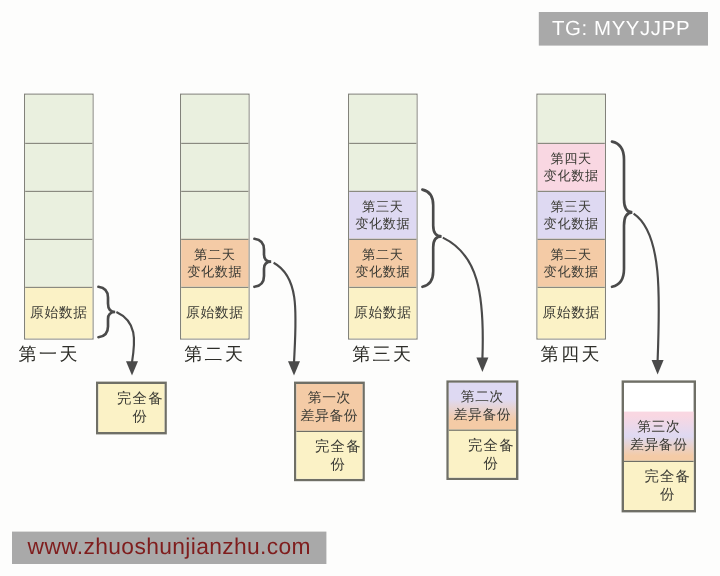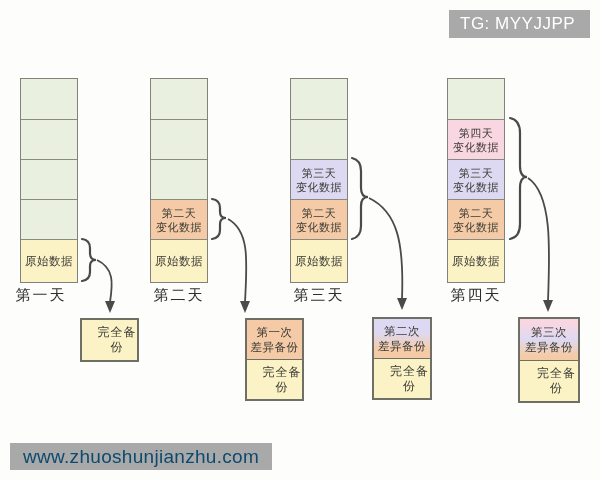--- a/index.html
+++ b/index.html
@@ -48,21 +48,21 @@
   .bbox:first-child { border-top:none; }
   .bbox.single { font-size:12px; letter-spacing:1px;padding-left:15px; }
   
   .tg-badge {
     position:absolute; left:449px; top:10px; width:141px; height:28px;
     box-sizing:border-box; background:#a9a9a9; color:#ffffff;
     font-size:17px; line-height:28px; padding-left:11px; letter-spacing:0.5px;
   }
   .site-bar {
     position:absolute; left:10px; top:443px; width:262px; height:27px;
-    box-sizing:border-box; background:#a9a9a9; color:#0c4a6e;
+    box-sizing:border-box; background:#a9a9a9; color:#7f1d1d;
     font-size:19px; line-height:27px; padding-left:13px; letter-spacing:0.3px;
   }
   .overlay { position:absolute; left:0; top:0; pointer-events:none; }
 </style>
 </head>
 <body>
 
 <div class="canvas">
 
   <div class="tg-badge">TG: MYYJJPP</div>
@@ -145,21 +145,21 @@
     <div class="cell c-orange">
       <span>第二天</span>
       <span>变化数据</span>
     </div>
     <div class="cell tall c-yellow">
       <span>原始数据</span>
     </div>
   </div>
   <div class="day-label" style="left:447px;">第四天</div>
   <div class="backup" style="left:518px; top:317px; width:62px;">
-    <div class="bbox c-pink-purple-orange" style="height:41px;">
+    <div class="bbox c-pink-purple-orange" style="height:41px;margin-top:24px;">
       <span>第三次</span>
       <span>差异备份</span>
     </div>
     <div class="bbox single c-yellow" style="height:41px;">
       <span>完全备份</span>
     </div>
   </div>
 
   <svg class="overlay" width="600" height="480" viewBox="0 0 600 480">
     <g fill="none" stroke="#4a4a4a" stroke-width="2.2" stroke-linecap="round">

